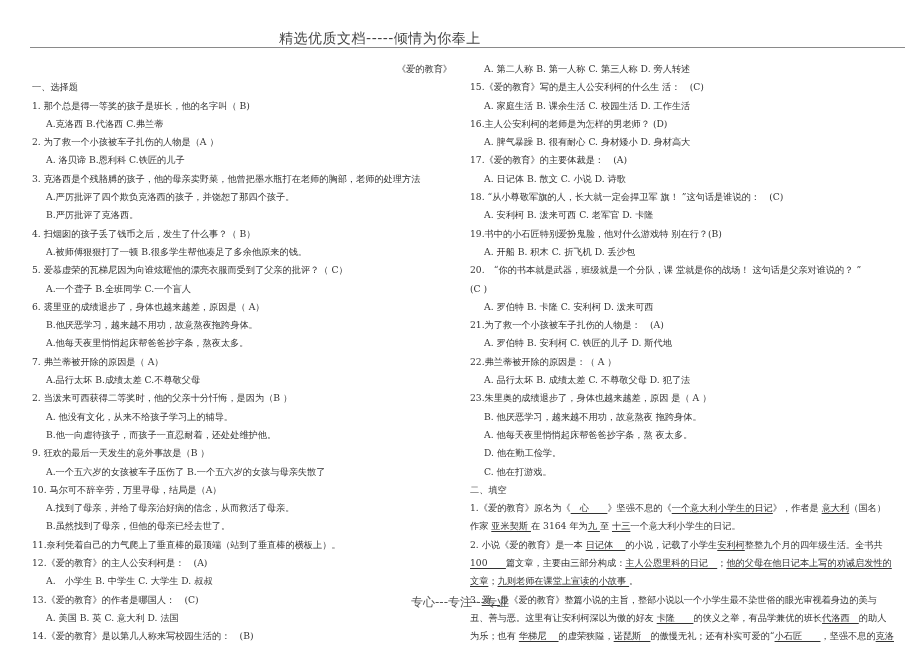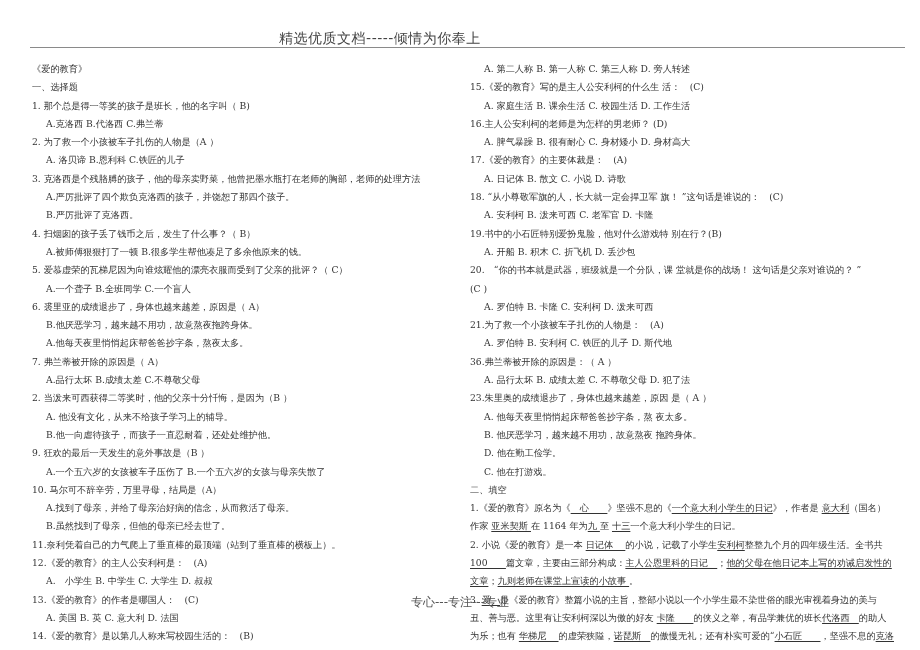--- a/index.html
+++ b/index.html
@@ -6,21 +6,21 @@
   body { width: 920px; height: 650px; position: relative; overflow: hidden;
          font-family: "DejaVu Serif", "Liberation Serif", serif; color: #333; }
   .header-title { position: absolute; top: 30px; left: 0; width: 760px; text-align: center;
                   font-size: 14px; color: #444; font-family: "DejaVu Sans", sans-serif; letter-spacing: 0.5px; }
   .header-rule { position: absolute; top: 47px; left: 30px; width: 875px; height: 1px; background: #8a8a8a; }
   .col { position: absolute; top: 60px; font-size: 9.2px; line-height: 18.3px; }
   .col.left { left: 32px; width: 420px; }
   .col.right { left: 470px; width: 425px; }
   .line { white-space: nowrap; height: 18.3px; }
   .line.wrap { white-space: normal; height: auto; }
-  .center { text-align: left; }
+  .center { text-align: right; }
   .indent { padding-left: 14px; }
   .u { text-decoration: underline; text-underline-offset: 2px; }
   .footer { position: absolute; top: 594px; left: 0; width: 920px; text-align: center;
             font-size: 12px; color: #555; font-family: "DejaVu Sans", sans-serif; }
 </style>
 </head>
 <body>
 
 <div class="header-title">精选优质文档-----倾情为你奉上</div>
 <div class="header-rule"></div>
@@ -73,31 +73,31 @@
       <div class="line indent">A. 日记体 B. 散文 C. 小说 D. 诗歌</div>
       <div class="line">18. “从小尊敬军旗的人，长大就一定会捍卫军 旗！ ”这句话是谁说的：　(C)</div>
       <div class="line indent">A. 安利柯 B. 泼来可西 C. 老军官 D. 卡隆</div>
       <div class="line">19.书中的小石匠特别爱扮鬼脸，他对什么游戏特 别在行？(B)</div>
       <div class="line indent">A. 开船 B. 积木 C. 折飞机 D. 丢沙包</div>
       <div class="line">20.　“你的书本就是武器，班级就是一个分队，课 堂就是你的战场！ 这句话是父亲对谁说的？ ”</div>
       <div class="line">(C )</div>
       <div class="line indent">A. 罗伯特 B. 卡隆 C. 安利柯 D. 泼来可西</div>
       <div class="line">21.为了救一个小孩被车子扎伤的人物是：　(A)</div>
       <div class="line indent">A. 罗伯特 B. 安利柯 C. 铁匠的儿子 D. 斯代地</div>
-      <div class="line">36.弗兰蒂被开除的原因是：（ A ）</div>
+      <div class="line">22.弗兰蒂被开除的原因是：（ A ）</div>
       <div class="line indent">A. 品行太坏 B. 成绩太差 C. 不尊敬父母 D. 犯了法</div>
       <div class="line">23.朱里奥的成绩退步了，身体也越来越差，原因 是（ A ）</div>
+      <div class="line indent">B. 他厌恶学习，越来越不用功，故意熬夜 拖跨身体。</div>
       <div class="line indent">A. 他每天夜里悄悄起床帮爸爸抄字条，熬 夜太多。</div>
-      <div class="line indent">B. 他厌恶学习，越来越不用功，故意熬夜 拖跨身体。</div>
       <div class="line indent">D. 他在勤工俭学。</div>
       <div class="line indent">C. 他在打游戏。</div>
     </div>
   <div class="line">二、填空</div>
   <div class="line wrap">
-    <span>1.《爱的教育》原名为《</span><span class="u">　心　　</span><span>》坚强不息的《</span><span class="u">一个意大利小学生的日记</span><span>》，作者是 </span><span class="u">意大利</span><span>（国名）作家 </span><span class="u">亚米契斯 </span><span>在 1164 年为</span><span class="u">九 </span><span>至 </span><span class="u"> 十三</span><span>一个意大利小学生的日记。</span>
+    <span>1.《爱的教育》原名为《</span><span class="u">　心　　</span><span>》坚强不息的《</span><span class="u">一个意大利小学生的日记</span><span>》，作者是 </span><span class="u">意大利</span><span>（国名）作家 </span><span class="u">亚米契斯 </span><span>在 3164 年为</span><span class="u">九 </span><span>至 </span><span class="u"> 十三</span><span>一个意大利小学生的日记。</span>
   </div>
   <div class="line wrap">
     <span>2. 小说《爱的教育》是一本 </span><span class="u">日记体　 </span><span> 的小说，记载了小学生</span><span class="u">安利柯</span><span>整整九个月的四年级生活。全书共 </span><span class="u">100　　</span><span>篇文章，主要由三部分构成：</span><span class="u">主人公恩里科的日记　</span><span>；</span><span class="u">他的父母在他日记本上写的劝诫启发性的文章</span><span>；</span><span class="u">九则老师在课堂上宣读的小故事 </span><span>。</span>
   </div>
   <div class="line wrap">
     <span>3. </span><span class="u"> 爱　</span><span>是《爱的教育》整篇小说的主旨，整部小说以一个小学生最不染世俗的眼光审视着身边的美与丑、善与恶。这里有让安利柯深以为傲的好友 </span><span class="u">卡隆　　</span><span>的侠义之举，有品学兼优的班长</span><span class="u">代洛西　</span><span>的助人为乐；也有 </span><span class="u">华梯尼　 </span><span>的虚荣狭隘，</span><span class="u">诺琵斯　</span><span>的傲慢无礼；还有朴实可爱的“</span><span class="u">小石匠　　</span><span>，坚强不息的</span><span class="u">克洛西　</span><span>……完全在用爱去感受生活中的点点滴滴。</span>
   </div>
 </div>
 
 <div class="footer">专心---专注---专业</div>

